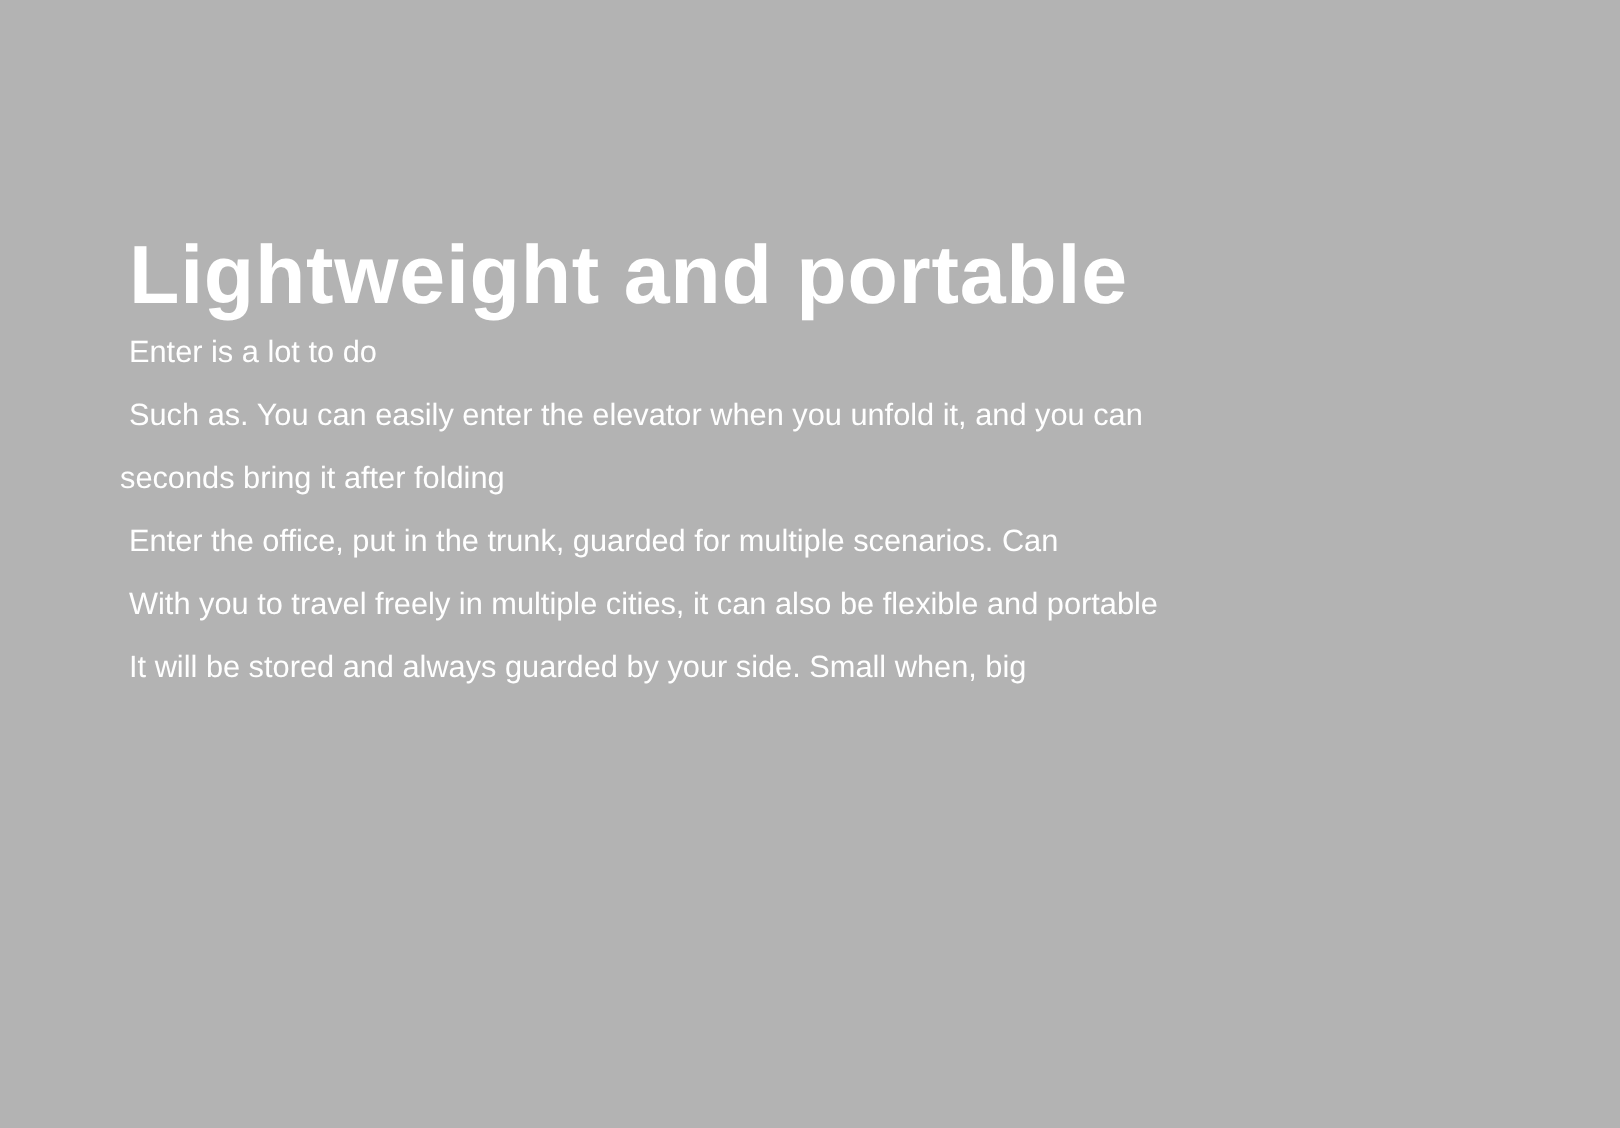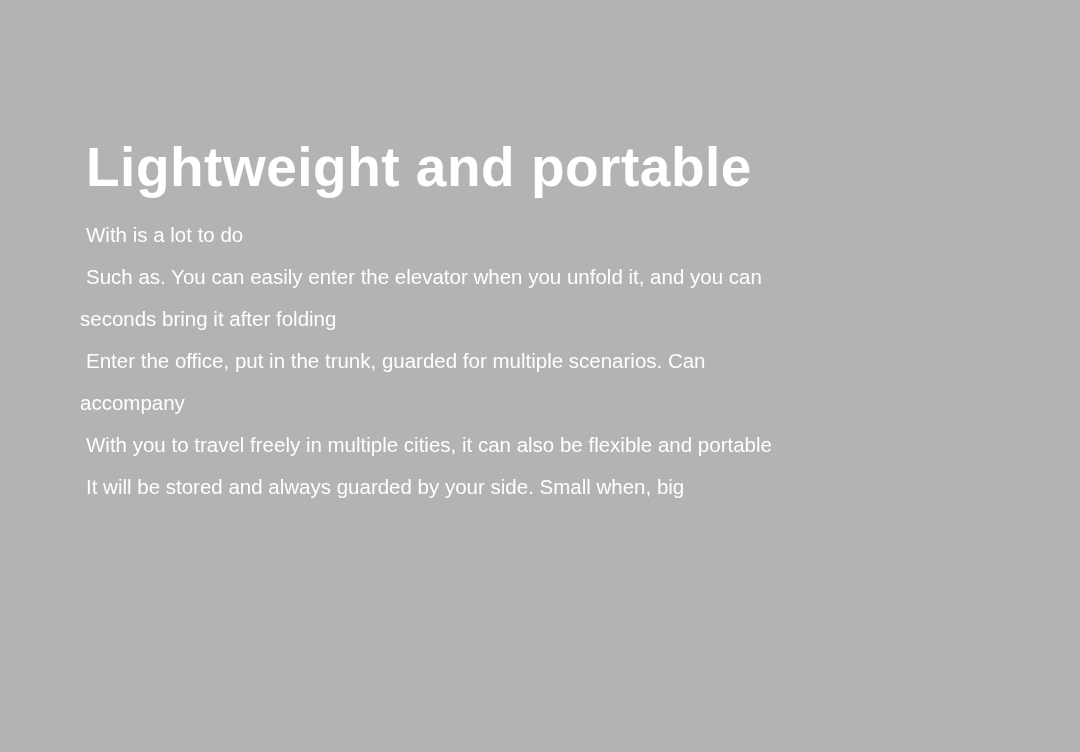--- a/index.html
+++ b/index.html
@@ -15,21 +15,21 @@
   }
   .slide {
     position: relative;
     width: 1080px;
     height: 752px;
     box-sizing: border-box;
   }
   .slide-title {
     position: absolute;
     left: 86px;
-    top: 100px;
+    top: 116px;
     font-size: 55px;
     font-weight: bold;
     color: #ffffff;
     letter-spacing: 0.5px;
     line-height: 1.1;
     white-space: nowrap;
   }
   .body-block {
     position: absolute;
     left: 80px;
@@ -48,22 +48,21 @@
   }
 </style>
 </head>
 <body>
 
 <div class="slide">
 
   <h1 class="slide-title">Lightweight and portable</h1>
 
   <div class="body-block">
-    <div class="body-line">With is a lot to do</div>
+    <div class="body-line">Enter is a lot to do</div>
     <div class="body-line">Such as. You can easily enter the elevator when you unfold it, and you can</div>
     <div class="body-line cont">seconds bring it after folding</div>
     <div class="body-line">Enter the office, put in the trunk, guarded for multiple scenarios. Can</div>
-    <div class="body-line cont">accompany</div>
     <div class="body-line">With you to travel freely in multiple cities, it can also be flexible and portable</div>
     <div class="body-line">It will be stored and always guarded by your side. Small when, big</div>
   </div>
 
 </div>
 
 </body></html>

